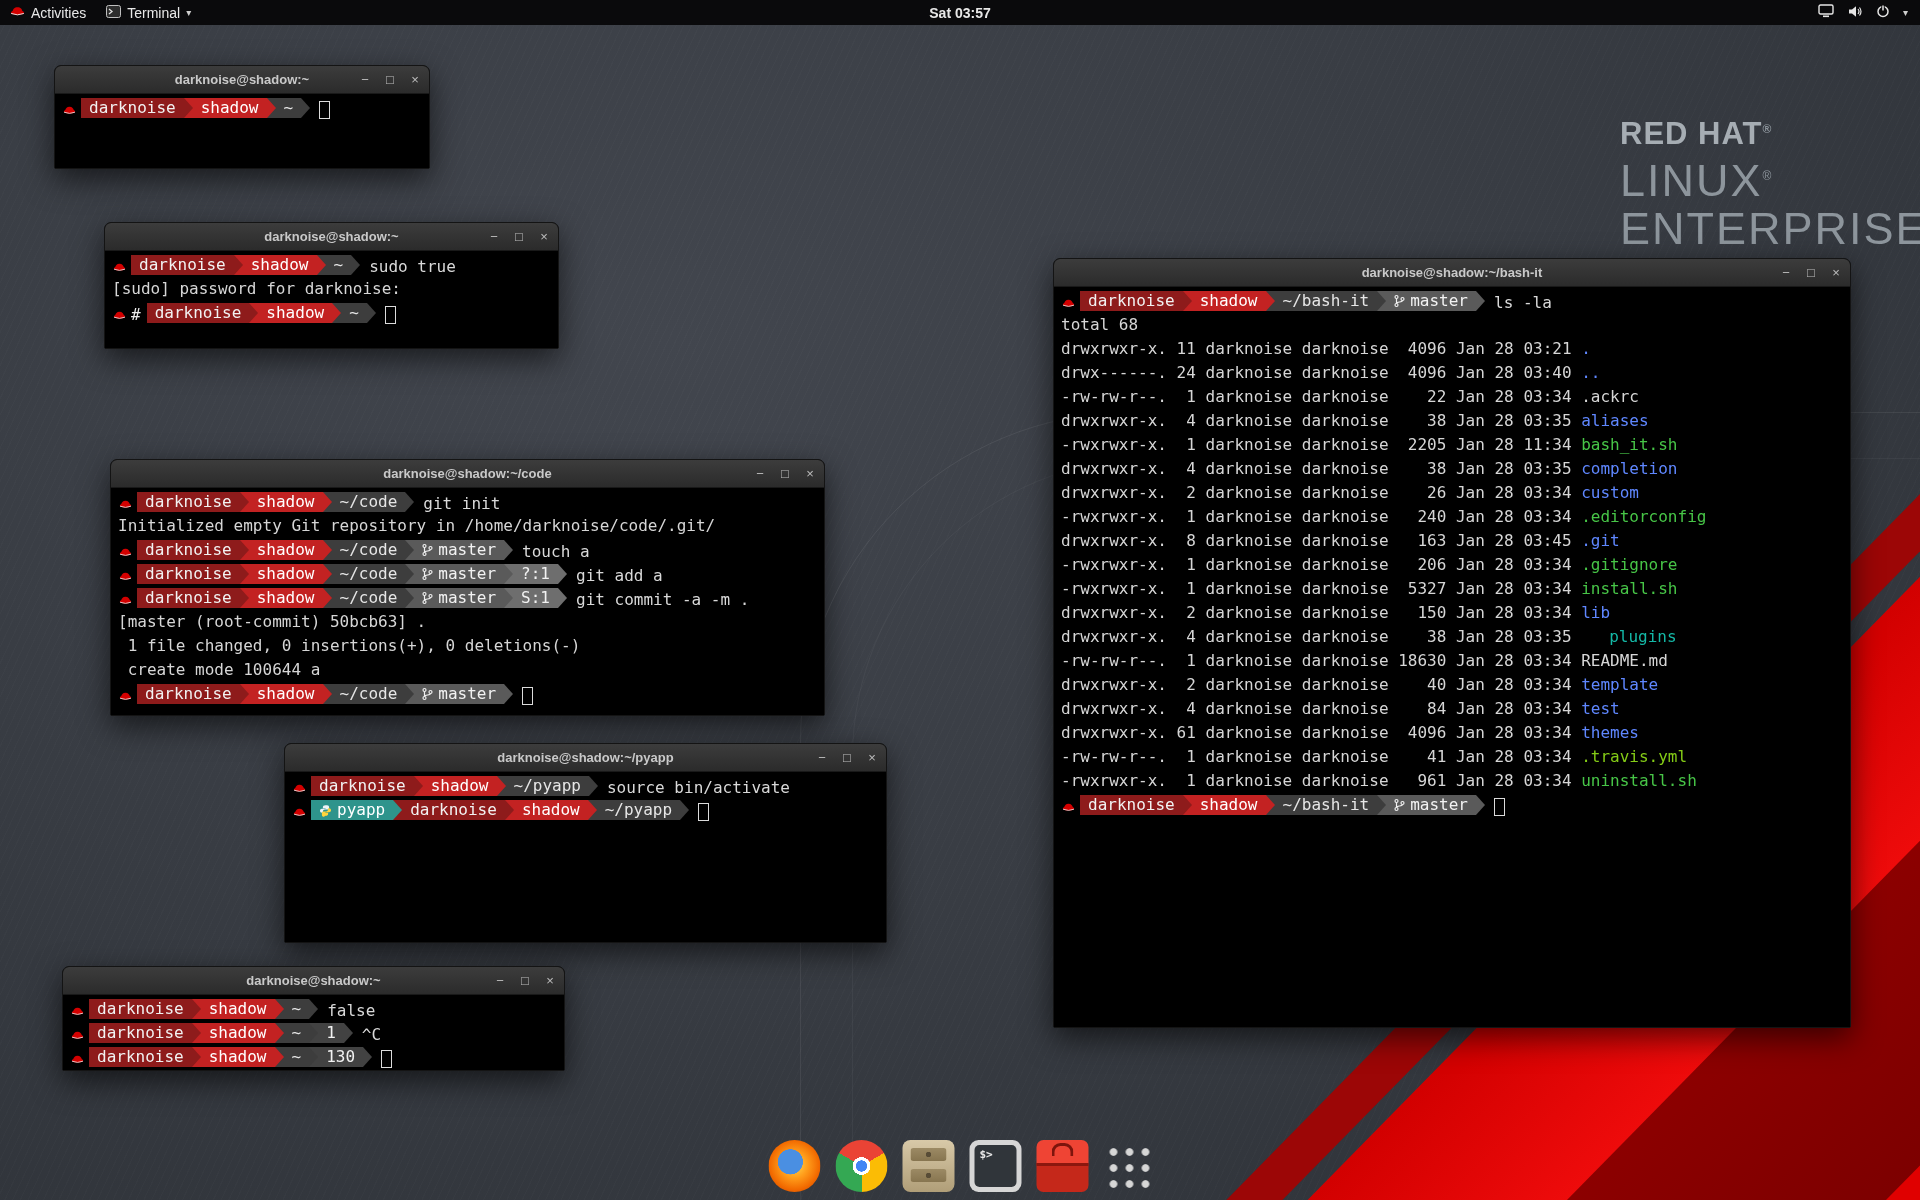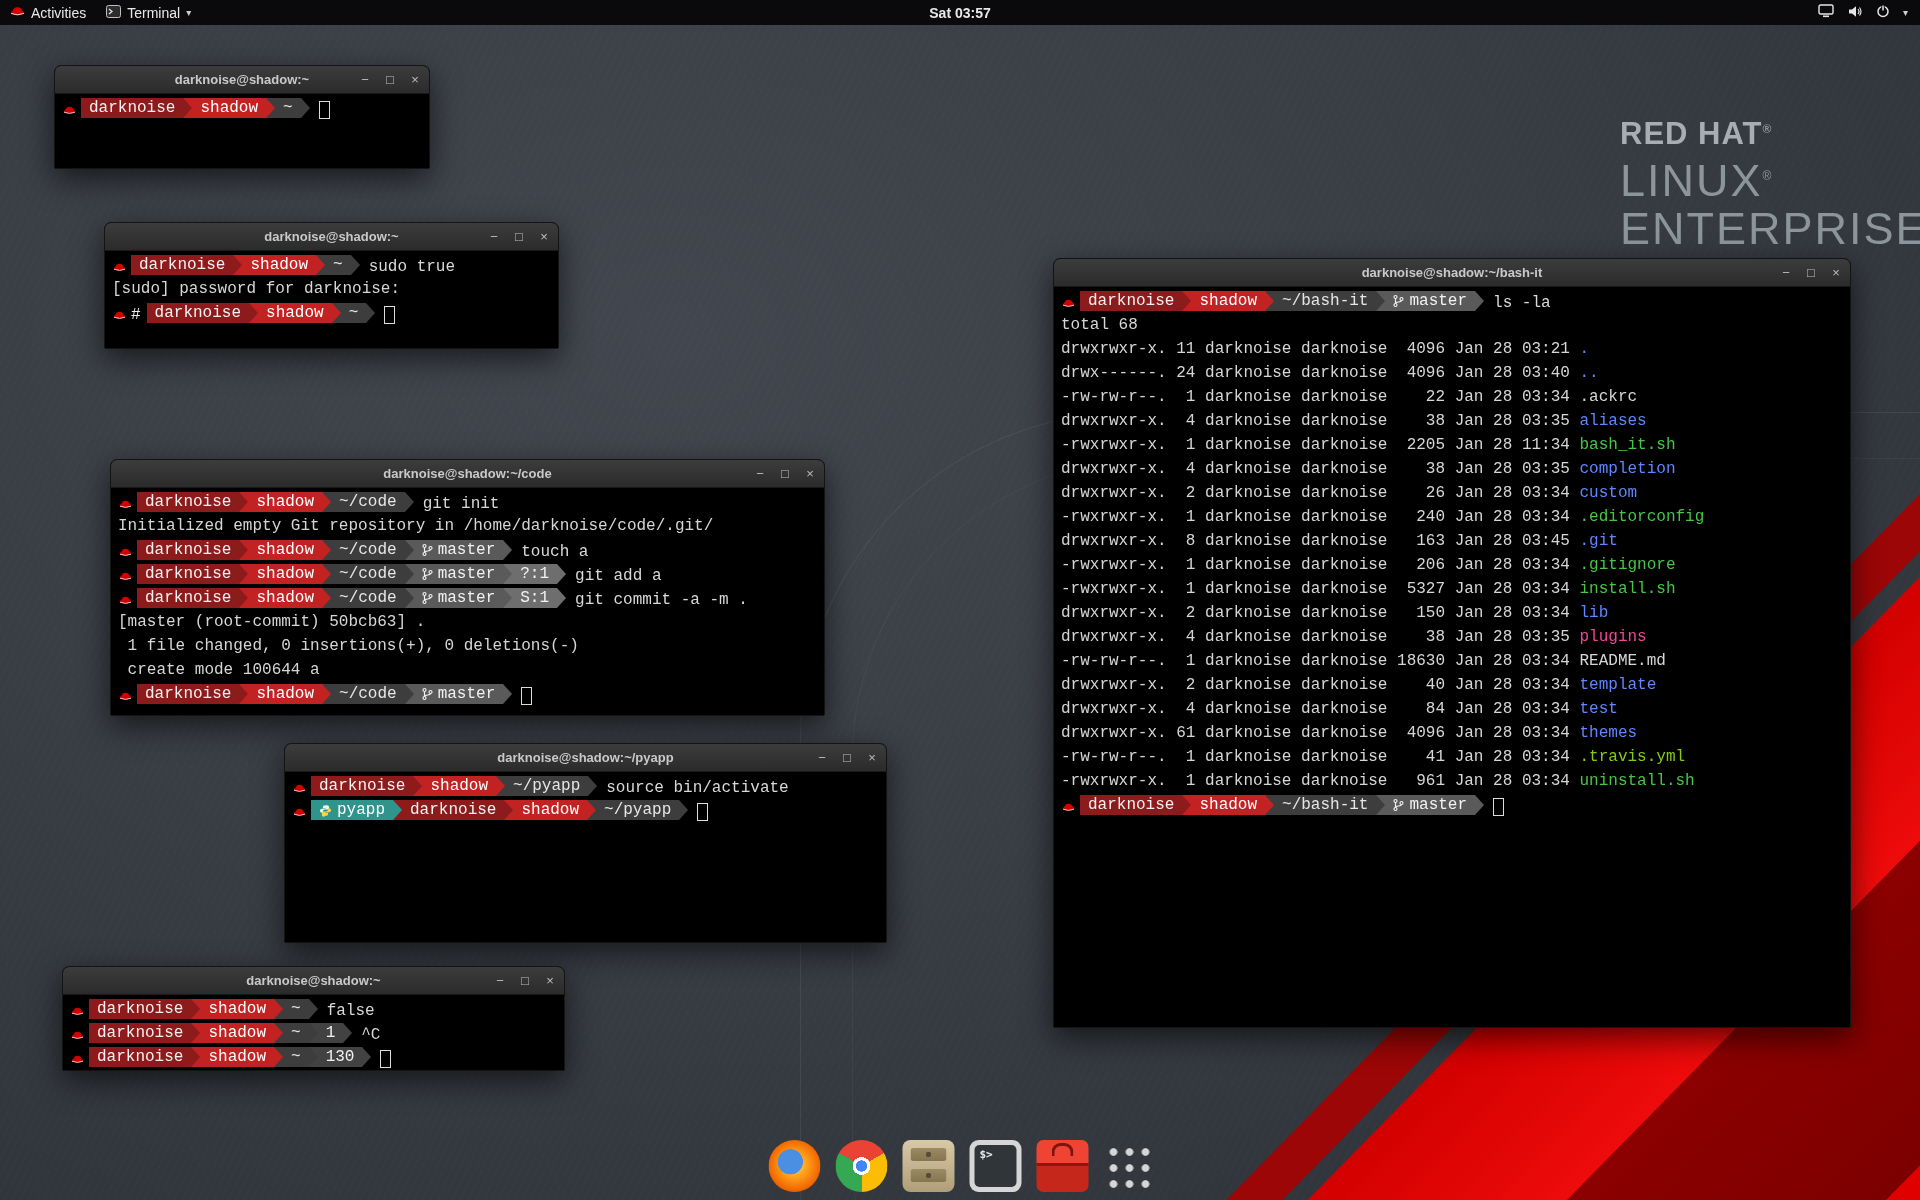--- a/index.html
+++ b/index.html
@@ -42,21 +42,21 @@
   .window{position:absolute;background:#000;border:1px solid #141414;border-radius:7px 7px 2px 2px;
     box-shadow:0 10px 30px rgba(0,0,0,0.6);display:flex;flex-direction:column;z-index:10;}
   .titlebar{height:27px;flex:0 0 auto;background:linear-gradient(#3c3c3c,#2b2b2b);
     border-bottom:1px solid #191919;border-radius:6px 6px 0 0;position:relative;
     display:flex;align-items:center;justify-content:center;color:#c9c9c9;
     font-size:13px;font-weight:bold;}
   .winbtns{position:absolute;right:7px;top:0;height:100%;display:flex;align-items:center;gap:11px;}
   .wbtn{color:#bdbdbd;font-size:13px;font-weight:normal;width:14px;text-align:center;line-height:14px;}
   .term{flex:1 1 auto;background:#000;padding:4px 7px;overflow:hidden;
     font-family:"DejaVu Sans Mono",monospace;font-size:16px;line-height:20px;color:#d6d6d6;}
-  .line{white-space:pre;height:24px;font-family:Liberation Mono, monospace;}
+  .line{white-space:pre;height:24px;}
   .pline{display:flex;align-items:stretch;}
   .seg{display:flex;align-items:center;padding:0 8px;gap:5px;height:20px;}
   .seg span{white-space:pre;}
   .arr{width:0;height:0;flex:0 0 auto;border-top:10px solid transparent;
        border-bottom:10px solid transparent;border-left:9px solid transparent;}
   .hat{display:flex;align-items:center;padding:0 5px 0 1px;flex:0 0 auto;}
   .segicon{display:flex;align-items:center;}
   .prefix{display:flex;align-items:center;padding-right:6px;color:#ececec;}
   .cmd{padding-left:9px;display:flex;align-items:center;color:#d9d9d9;white-space:pre;}
   .cursor{width:9px;height:16px;border:1px solid #dcdcdc;margin-left:9px;align-self:center;flex:0 0 auto;}
@@ -338,21 +338,21 @@
       <div class="line"><span>-rw-rw-r--.  1 darknoise darknoise    22 Jan 28 03:34 </span><span style="color: rgb(214, 214, 214);">.ackrc</span></div>
       <div class="line"><span>drwxrwxr-x.  4 darknoise darknoise    38 Jan 28 03:35 </span><span style="color: rgb(95, 135, 255);">aliases</span></div>
       <div class="line"><span>-rwxrwxr-x.  1 darknoise darknoise  2205 Jan 28 11:34 </span><span style="color: rgb(71, 197, 71);">bash_it.sh</span></div>
       <div class="line"><span>drwxrwxr-x.  4 darknoise darknoise    38 Jan 28 03:35 </span><span style="color: rgb(95, 135, 255);">completion</span></div>
       <div class="line"><span>drwxrwxr-x.  2 darknoise darknoise    26 Jan 28 03:34 </span><span style="color: rgb(95, 135, 255);">custom</span></div>
       <div class="line"><span>-rwxrwxr-x.  1 darknoise darknoise   240 Jan 28 03:34 </span><span style="color: rgb(71, 197, 71);">.editorconfig</span></div>
       <div class="line"><span>drwxrwxr-x.  8 darknoise darknoise   163 Jan 28 03:45 </span><span style="color: rgb(95, 135, 255);">.git</span></div>
       <div class="line"><span>-rwxrwxr-x.  1 darknoise darknoise   206 Jan 28 03:34 </span><span style="color: rgb(71, 197, 71);">.gitignore</span></div>
       <div class="line"><span>-rwxrwxr-x.  1 darknoise darknoise  5327 Jan 28 03:34 </span><span style="color: rgb(71, 197, 71);">install.sh</span></div>
       <div class="line"><span>drwxrwxr-x.  2 darknoise darknoise   150 Jan 28 03:34 </span><span style="color: rgb(95, 135, 255);">lib</span></div>
-      <div class="line"><span>drwxrwxr-x.  4 darknoise darknoise    38 Jan 28 03:35 </span><span style="color: #ec4899;">plugins</span></div>
+      <div class="line"><span>drwxrwxr-x.  4 darknoise darknoise    38 Jan 28 03:35 </span><span style="color: #14b8a6; margin-left: 28px;">plugins</span></div>
       <div class="line"><span>-rw-rw-r--.  1 darknoise darknoise 18630 Jan 28 03:34 </span><span style="color: rgb(214, 214, 214);">README.md</span></div>
       <div class="line"><span>drwxrwxr-x.  2 darknoise darknoise    40 Jan 28 03:34 </span><span style="color: rgb(95, 135, 255);">template</span></div>
       <div class="line"><span>drwxrwxr-x.  4 darknoise darknoise    84 Jan 28 03:34 </span><span style="color: rgb(95, 135, 255);">test</span></div>
       <div class="line"><span>drwxrwxr-x. 61 darknoise darknoise  4096 Jan 28 03:34 </span><span style="color: rgb(95, 135, 255);">themes</span></div>
       <div class="line"><span>-rw-rw-r--.  1 darknoise darknoise    41 Jan 28 03:34 </span><span style="color: #84cc16;">.travis.yml</span></div>
       <div class="line"><span>-rwxrwxr-x.  1 darknoise darknoise   961 Jan 28 03:34 </span><span style="color: rgb(71, 197, 71);">uninstall.sh</span></div>
       <div class="line pline"><span class="hat"><svg width="13" height="13" viewBox="0 0 13 13">
             <path d="M2.2 7.2 C2.2 4.4 4 2.8 6.5 2.8 C9 2.8 10.8 4.4 10.8 7.2 Z" fill="#d40000"></path>
             <ellipse cx="6.5" cy="7.5" rx="5.7" ry="2.1" fill="#d40000"></ellipse>
             <path d="M1 8.2 Q6.5 10.6 12 8.2" stroke="#f0f0f0" stroke-width="0.8" fill="none"></path>

